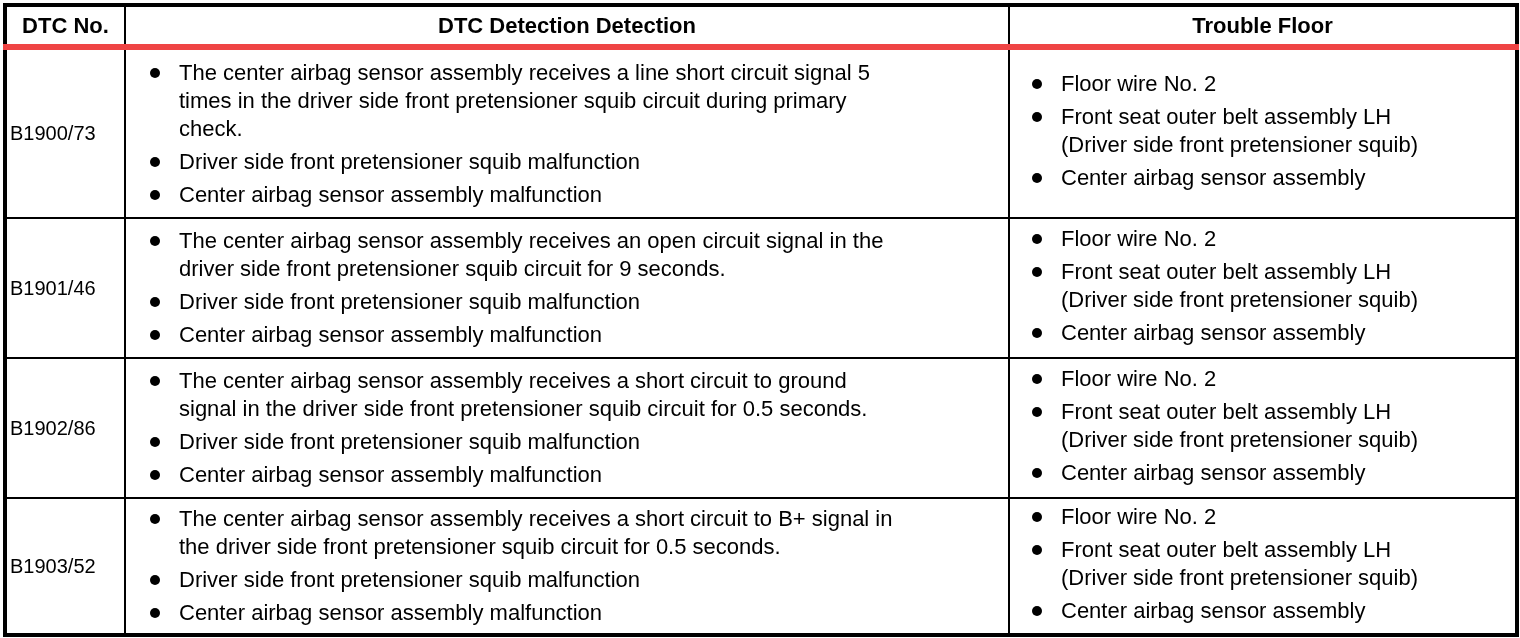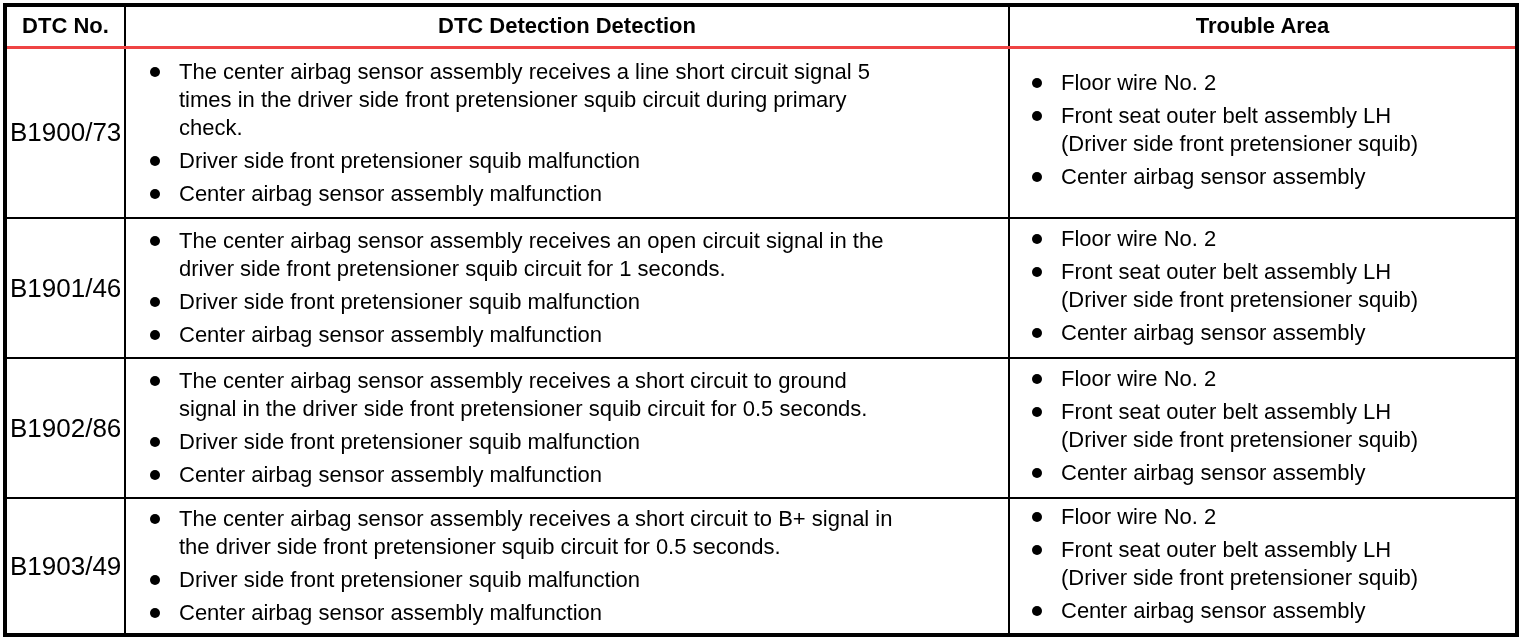--- a/index.html
+++ b/index.html
@@ -30,30 +30,30 @@
   th, td {
     border: 2px solid #000000;
     vertical-align: middle;
     box-sizing: border-box;
   }
   thead th {
     height: 42px;
     font-size: 22px;
     font-weight: bold;
     text-align: center;
-    border-bottom: 3px solid #ef4444;
+    border-bottom: 6px solid #ef4444;
     padding: 0 4px;
   }
   tbody tr:nth-child(1) { height: 171px; }
   tbody tr:nth-child(2) { height: 140px; }
   tbody tr:nth-child(3) { height: 140px; }
   tbody tr:nth-child(4) { height: 135px; }
 
   td.cell-dtc {
-    font-size: 26px;
+    font-size: 20px;
     padding-left: 3px;
     padding-right: 2px;
     text-align: left;
     white-space: nowrap;
     overflow: hidden;
   }
   td.cell-det     { padding: 6px 8px 6px 24px; margin-left: 28px; }
   td.cell-trouble { padding: 1px 6px 6px 22px; }
 
   .bullets {
@@ -87,21 +87,21 @@
   <table class="dtc-table">
     <colgroup>
       <col class="col-dtc">
       <col class="col-det">
       <col class="col-trouble">
     </colgroup>
     <thead>
       <tr>
         <th>DTC No.</th>
         <th>DTC Detection Detection</th>
-        <th>Trouble Area</th>
+        <th>Trouble Floor</th>
       </tr>
     </thead>
     <tbody id="rows">
   <tr>
     <td class="cell-dtc">B1900/73</td>
     <td class="cell-det">
       <div class="bullets">
   <div class="bullet-item">
     <span class="bullet"></span>
     <span class="bullet-text">The center airbag sensor assembly receives a line short circuit signal 5
@@ -141,21 +141,21 @@
     </td>
   </tr>
 
   <tr>
     <td class="cell-dtc">B1901/46</td>
     <td class="cell-det">
       <div class="bullets">
   <div class="bullet-item">
     <span class="bullet"></span>
     <span class="bullet-text">The center airbag sensor assembly receives an open circuit signal in the
-driver side front pretensioner squib circuit for 1 seconds.</span>
+driver side front pretensioner squib circuit for 9 seconds.</span>
   </div>
 
   <div class="bullet-item">
     <span class="bullet"></span>
     <span class="bullet-text">Driver side front pretensioner squib malfunction</span>
   </div>
 
   <div class="bullet-item">
     <span class="bullet"></span>
     <span class="bullet-text">Center airbag sensor assembly malfunction</span>
@@ -219,21 +219,21 @@
 
   <div class="bullet-item">
     <span class="bullet"></span>
     <span class="bullet-text">Center airbag sensor assembly</span>
   </div>
 </div>
     </td>
   </tr>
 
   <tr>
-    <td class="cell-dtc">B1903/49</td>
+    <td class="cell-dtc">B1903/52</td>
     <td class="cell-det">
       <div class="bullets">
   <div class="bullet-item">
     <span class="bullet"></span>
     <span class="bullet-text">The center airbag sensor assembly receives a short circuit to B+ signal in
 the driver side front pretensioner squib circuit for 0.5 seconds.</span>
   </div>
 
   <div class="bullet-item">
     <span class="bullet"></span>

